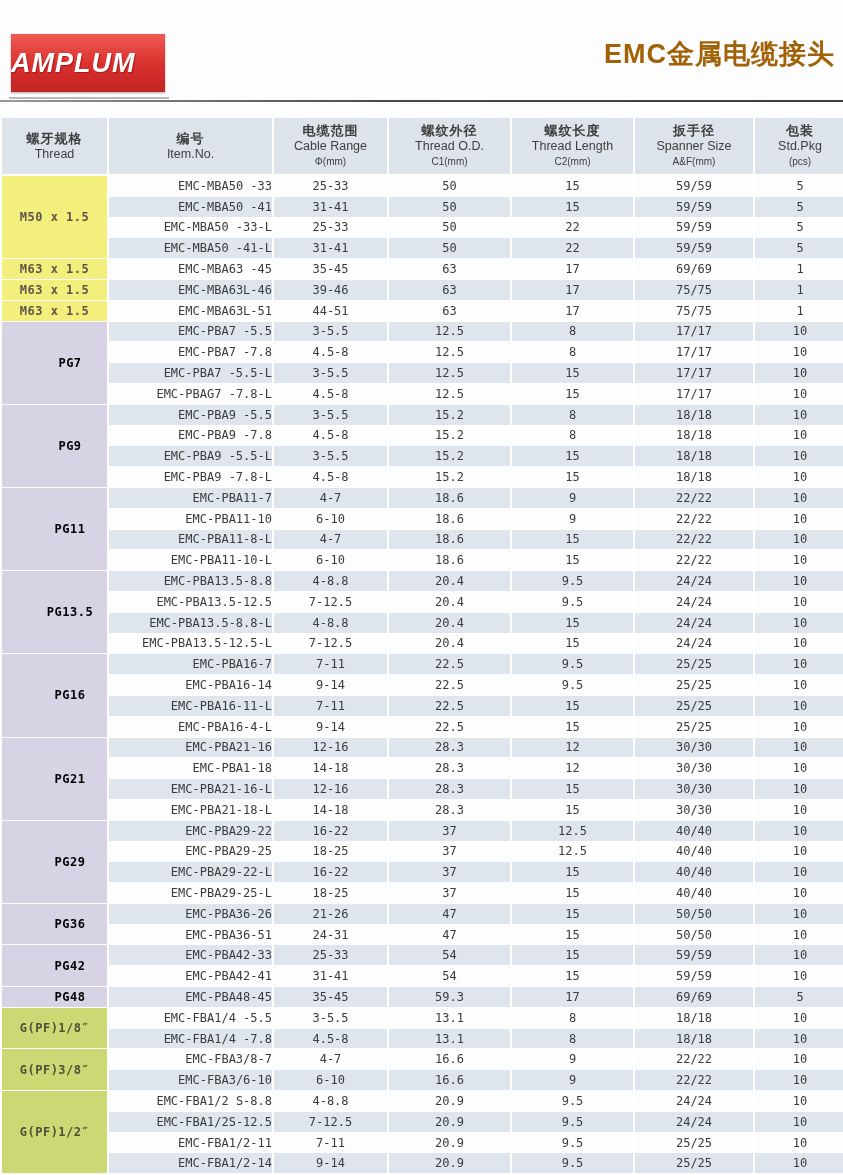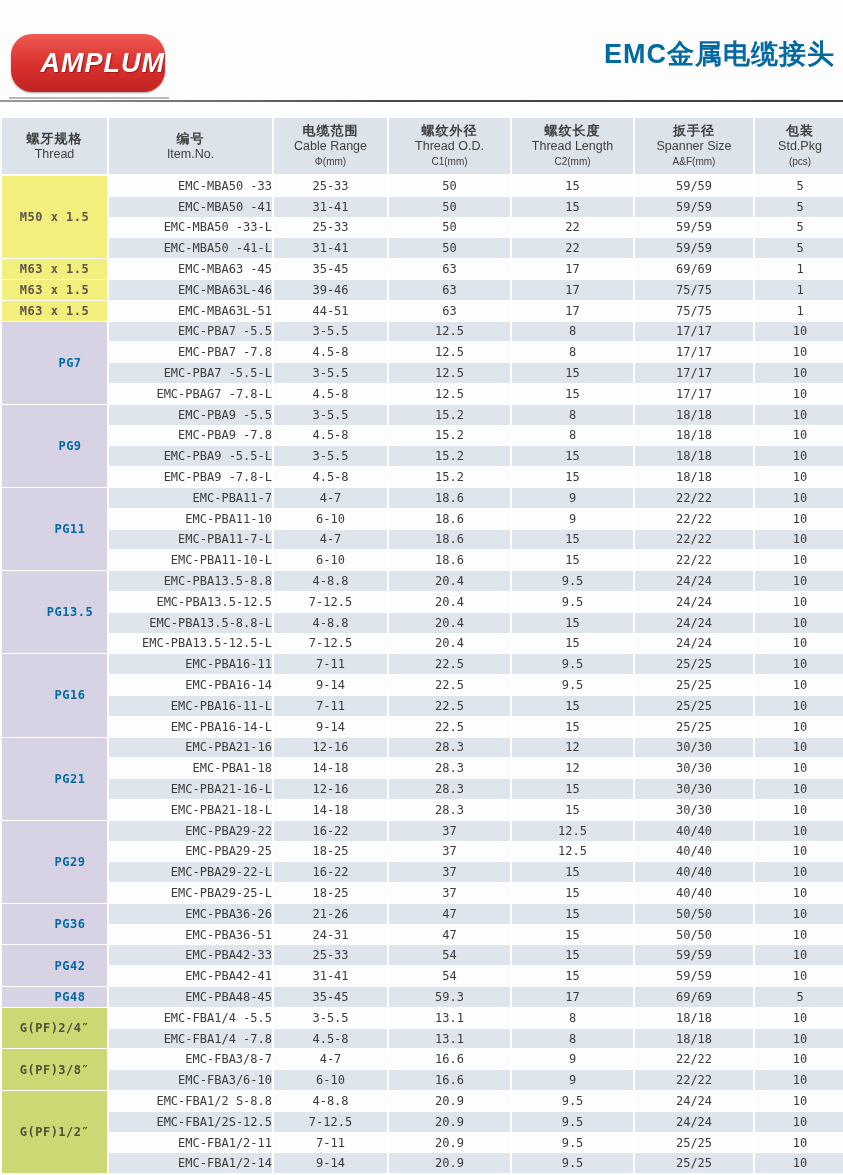--- a/index.html
+++ b/index.html
@@ -13,23 +13,23 @@
     background: #fdfdfd;
     overflow: hidden;
   }
 
   
   .logo {
     position: absolute;
     left: 11px; top: 34px;
     width: 154px; height: 58px;
     background: linear-gradient(180deg, #ef5a52 0%, #d92f2d 55%, #c02423 100%);
-    border-radius: 21px;
+    border-radius: 0;
     box-shadow: 0 1px 2px rgba(0,0,0,.35);
-    display: flex; align-items: center; justify-content: flex-end;
+    display: flex; align-items: center; justify-content: flex-start;
   }
   .logo span {
     color: #ffffff;
     font-style: italic;
     font-weight: bold;
     font-size: 27px;
     letter-spacing: 1px;
     text-shadow: 1px 1px 1px rgba(120,0,0,.5);
   }
   .logo-underline {
@@ -39,21 +39,21 @@
     background: #b9b9b9;
   }
   .titles {
     position: absolute;
     right: 8px; top: 38px;
     text-align: right;
   }
   .title-cn {
     font-size: 27px;
     font-weight: 600;
-    color: #0369a1;
+    color: #a16207;
     letter-spacing: 1px;
     line-height: 32px;
   }
   .title-en {
     font-size: 16.5px;
     color: #1f1f1f;
     line-height: 22px;
   }
   .header-rule {
     position: absolute;
@@ -105,21 +105,21 @@
   td.item { text-align: right; padding-left: 21px; }
 
   td.thread {
     font-weight: bold;
     font-size: 12px;
     letter-spacing: 0.5px;
     text-align: center;
     color: #504d44;
   }
   td.thread.yellow   { background: var(--yellow);   color: #5d564a; margin-left: 28px; }
-  td.thread.lavender { background: var(--lavender); color: #0369a1; padding-left: 31px; }
+  td.thread.lavender { background: var(--lavender); color: #000000; padding-left: 31px; }
   td.thread.green    { background: var(--green);    color: #4c5138; }
 </style>
 </head>
 <body>
 
 <div class="page">
 
   <div class="logo">
     <span>AMPLUM</span>
   </div>
@@ -318,21 +318,21 @@
         </tr>
         <tr>
           <td class="data item">EMC-PBA11-10</td>
           <td class="data">6-10</td>
           <td class="data">18.6</td>
           <td class="data">9</td>
           <td class="data">22/22</td>
           <td class="data">10</td>
         </tr>
         <tr class="band">
-          <td class="data item">EMC-PBA11-7-L</td>
+          <td class="data item">EMC-PBA11-8-L</td>
           <td class="data">4-7</td>
           <td class="data">18.6</td>
           <td class="data">15</td>
           <td class="data">22/22</td>
           <td class="data">10</td>
         </tr>
         <tr>
           <td class="data item">EMC-PBA11-10-L</td>
           <td class="data">6-10</td>
           <td class="data">18.6</td>
@@ -368,21 +368,21 @@
         <tr>
           <td class="data item">EMC-PBA13.5-12.5-L</td>
           <td class="data">7-12.5</td>
           <td class="data">20.4</td>
           <td class="data">15</td>
           <td class="data">24/24</td>
           <td class="data">10</td>
         </tr>
         <tr class="band">
           <td class="thread lavender" rowspan="4">PG16</td>
-          <td class="data item">EMC-PBA16-11</td>
+          <td class="data item">EMC-PBA16-7</td>
           <td class="data">7-11</td>
           <td class="data">22.5</td>
           <td class="data">9.5</td>
           <td class="data">25/25</td>
           <td class="data">10</td>
         </tr>
         <tr>
           <td class="data item">EMC-PBA16-14</td>
           <td class="data">9-14</td>
           <td class="data">22.5</td>
@@ -392,21 +392,21 @@
         </tr>
         <tr class="band">
           <td class="data item">EMC-PBA16-11-L</td>
           <td class="data">7-11</td>
           <td class="data">22.5</td>
           <td class="data">15</td>
           <td class="data">25/25</td>
           <td class="data">10</td>
         </tr>
         <tr>
-          <td class="data item">EMC-PBA16-14-L</td>
+          <td class="data item">EMC-PBA16-4-L</td>
           <td class="data">9-14</td>
           <td class="data">22.5</td>
           <td class="data">15</td>
           <td class="data">25/25</td>
           <td class="data">10</td>
         </tr>
         <tr class="band">
           <td class="thread lavender" rowspan="4">PG21</td>
           <td class="data item">EMC-PBA21-16</td>
           <td class="data">12-16</td>
@@ -509,21 +509,21 @@
         <tr class="band">
           <td class="thread lavender" rowspan="1">PG48</td>
           <td class="data item">EMC-PBA48-45</td>
           <td class="data">35-45</td>
           <td class="data">59.3</td>
           <td class="data">17</td>
           <td class="data">69/69</td>
           <td class="data">5</td>
         </tr>
         <tr>
-          <td class="thread green" rowspan="2">G(PF)2/4″</td>
+          <td class="thread green" rowspan="2">G(PF)1/8″</td>
           <td class="data item">EMC-FBA1/4 -5.5</td>
           <td class="data">3-5.5</td>
           <td class="data">13.1</td>
           <td class="data">8</td>
           <td class="data">18/18</td>
           <td class="data">10</td>
         </tr>
         <tr class="band">
           <td class="data item">EMC-FBA1/4 -7.8</td>
           <td class="data">4.5-8</td>

